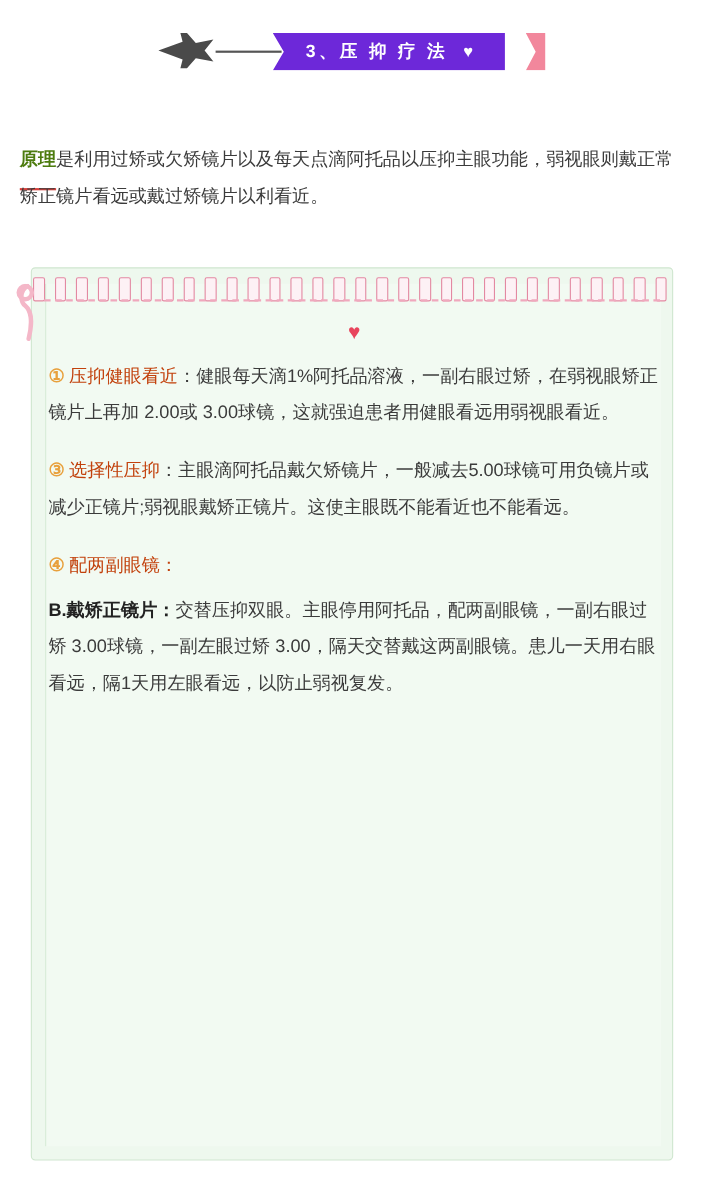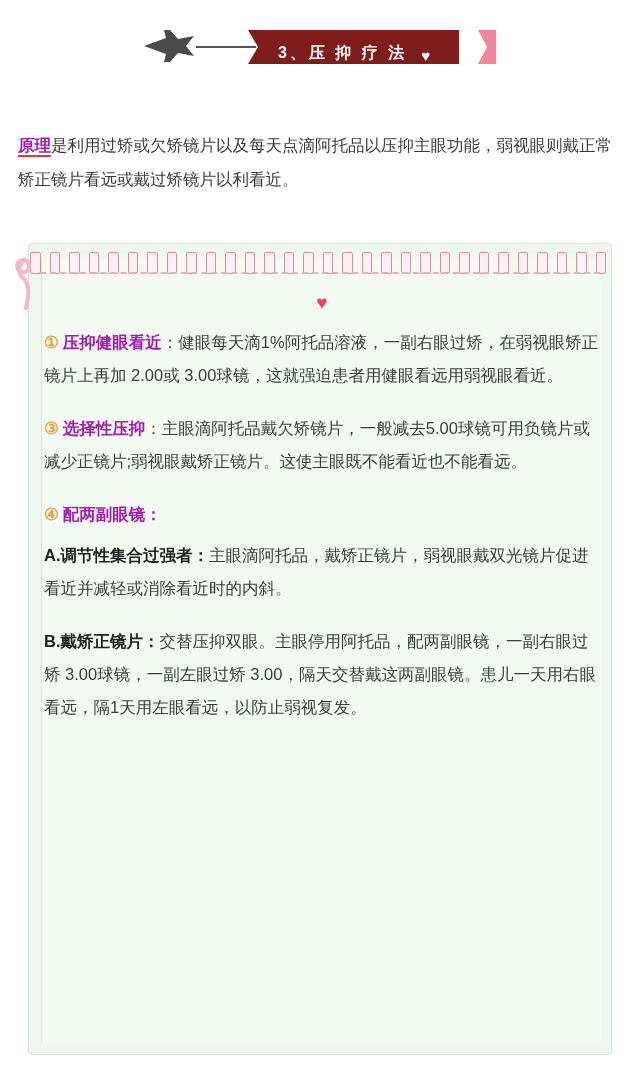--- a/index.html
+++ b/index.html
@@ -44,23 +44,23 @@
     top: 46px;
     width: 60px;
     height: 2px;
     background: #555;
   }
   .ribbon {
     position: absolute;
     left: 248px;
     top: 30px;
     height: 34px;
-    background: #7f1d1d;
+    background: #6d28d9;
     display: flex;
-    align-items: flex-end;
+    align-items: center;
     padding: 0 26px 0 30px;
     color: #ffffff;
     font-size: 16px;
     letter-spacing: 3px;
     font-weight: bold;
     clip-path: polygon(0 0, 100% 0, 100% 100%, 0 100%, 10px 50%);
   }
   .ribbon .heart {
     color: #ffffff;
     margin-left: 14px;
@@ -80,24 +80,24 @@
   .intro {
     position: absolute;
     left: 18px;
     top: 128px;
     width: 604px;
     font-size: 16.5px;
     line-height: 34px;
     color: #3b3b3b;
   }
   .intro .kw {
-    color: #a21caf;
+    color: #4d7c0f;
     font-weight: bold;
     border-bottom: 2px solid #d43f3a;
-    padding-bottom: 1px;
+    padding-bottom: 17px;
   }
 
   
   .card {
     position: absolute;
     left: 28px;
     top: 243px;
     width: 584px;
     height: 812px;
     background: #eef8ee;
@@ -167,22 +167,22 @@
   }
   .item {
     margin-bottom: 20px;
   }
   .num {
     color: #e8a03c;
     font-weight: bold;
     margin-right: 4px;
   }
   .subtitle {
-    color: #a21caf;
-    font-weight: bold;
+    color: #c2410c;
+    font-weight: normal;
   }
   .sub-label {
     color: #222222;
     font-weight: bold;
   }
   .sect-title {
     margin-bottom: 8px;
   }
 </style>
 </head>
@@ -265,22 +265,19 @@
 
 
     <div class="item">
       <span class="num">③</span><span class="subtitle">选择性压抑</span><span>：</span><span>主眼滴阿托品戴欠矫镜片，一般减去5.00球镜可用负镜片或减少正镜片;弱视眼戴矫正镜片。这使主眼既不能看近也不能看远。</span>
     </div>
 
     <div class="item sect-title">
       <span class="num">④</span><span class="subtitle">配两副眼镜</span><span class="subtitle">：</span>
     </div>
 
-    <div class="item">
-      <span class="sub-label">A.调节性集合过强者</span><span class="sub-label">：</span><span>主眼滴阿托品，戴矫正镜片，弱视眼戴双光镜片促进看近并减轻或消除看近时的内斜。</span>
-    </div>
 
     <div class="item">
       <span class="sub-label">B.戴矫正镜片</span><span class="sub-label">：</span><span>交替压抑双眼。主眼停用阿托品，配两副眼镜，一副右眼过矫 3.00球镜，一副左眼过矫 3.00，隔天交替戴这两副眼镜。患儿一天用右眼看远，隔1天用左眼看远，以防止弱视复发。</span>
     </div>
 
   </div>
 </div>
 
 </body></html>

